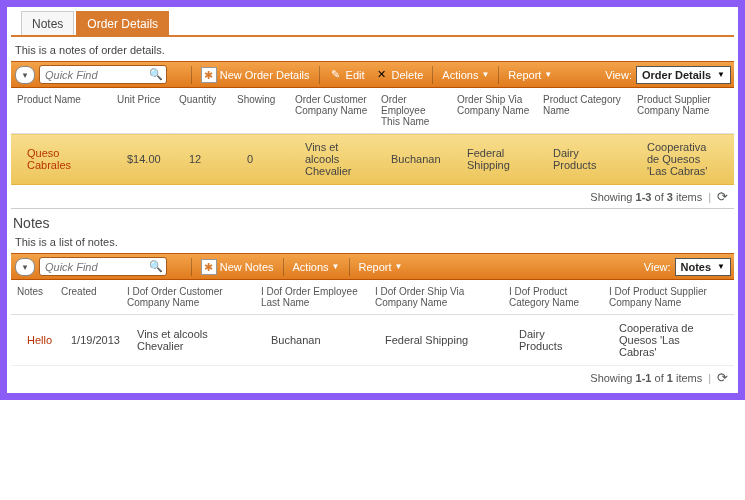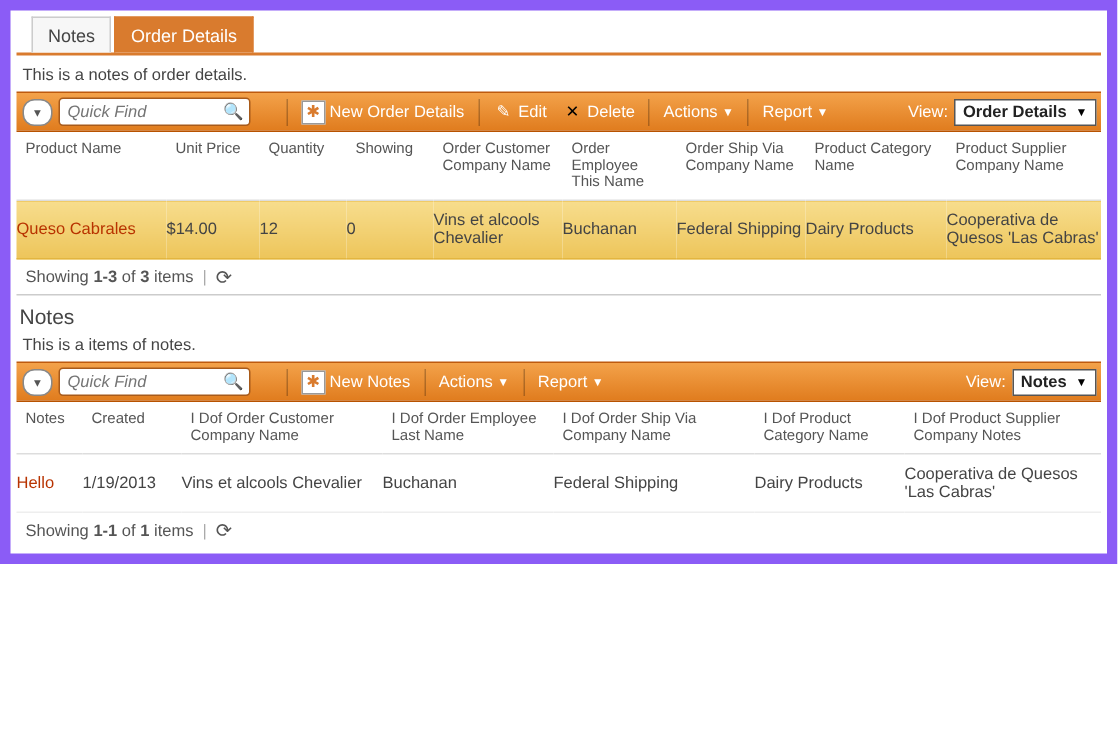--- a/index.html
+++ b/index.html
@@ -16,25 +16,25 @@
 .sep{width:1px;height:18px;background:rgba(0,0,0,0.25);margin:0 4px}
 .tb-btn{display:flex;align-items:center;padding:0 5px;height:25px;cursor:pointer;white-space:nowrap}
 .tb-btn .ico{width:14px;height:14px;margin-right:3px;display:flex;align-items:center;justify-content:center;font-size:11px}
 .dd-arrow{margin-left:3px;font-size:8px;color:#fff}
 .spacer{flex:1}
 .view-label{margin-right:4px}
 .view-select{background:#fff;color:#222;border:1px solid #555;padding:2px 5px;font-weight:bold;display:flex;align-items:center;cursor:pointer;margin-right:3px}
 .view-select .dd-arrow{color:#000;margin-left:6px}
 table.grid{width:100%;border-collapse:collapse;table-layout:fixed}
 table.grid th{text-align:left;font-weight:normal;color:#555;padding:6px 6px;vertical-align:top;font-size:10px;border-bottom:1px solid #ddd}
-table.grid td{padding:7px 0;vertical-align:middle;font-size:11px;border-bottom:1px solid #eee;color:#444}
+table.grid td{padding:7px 16px;vertical-align:middle;font-size:11px;border-bottom:1px solid #eee;color:#444}
 table.grid tr.sel td{background:linear-gradient(#f7dd8d,#edc55a);border-top:1px solid #e3b53f;border-bottom:1px solid #e3b53f}
 table.grid td.link{color:#b83300}
 table.grid td.num{text-align:left}
-.footer{display:flex;justify-content:flex-start;align-items:center;padding:4px 6px;color:#555;border-bottom:1px solid #ccc}
+.footer{display:flex;justify-content:flex-end;align-items:center;padding:4px 6px;color:#555;border-bottom:1px solid #ccc}
 .footer .sep-v{margin:0 6px;color:#aaa}
 .refresh{color:#555;cursor:pointer;font-size:13px}
 .section-title{font-size:14px;color:#444;padding:6px 2px 2px}
 .ico-new{background:#fff;border:1px solid #999;color:#d97b2e;font-size:9px;line-height:10px}
 .ico-edit{color:#fff}
 .ico-del{color:#000}
 </style>
 </head>
 <body>
 <div class="page">
@@ -126,21 +126,21 @@
 
 <div class="footer">
   <span>
     <span>Showing </span><b>1-3</b><span> of </span><b>3</b><span> items</span>
   </span>
   <span class="sep-v">|</span>
   <span class="refresh">⟳</span>
 </div>
 
 <div class="section-title">Notes</div>
-<div class="subtitle">This is a items of notes.</div>
+<div class="subtitle">This is a list of notes.</div>
 
 <div class="toolbar">
   <div class="tb-collapse">▾</div>
   <div class="search-box">
     <input type="text" placeholder="Quick Find" style="">
     <span class="search-icon">🔍</span>
   </div>
   <div class="sep"></div>
   <div class="tb-btn">
     <span class="ico ico-new">✱</span>
@@ -175,21 +175,21 @@
         <col>
   </colgroup>
   <thead>
         <tr>
     <th>Notes</th>
     <th>Created</th>
     <th>I Dof Order Customer Company Name</th>
     <th>I Dof Order Employee Last Name</th>
     <th>I Dof Order Ship Via Company Name</th>
     <th>I Dof Product Category Name</th>
-    <th>I Dof Product Supplier Company Notes</th>
+    <th>I Dof Product Supplier Company Name</th>
   </tr>
       </thead>
   <tbody id="notes-body">
         <tr>
           <td class="link">Hello</td>
           <td>1/19/2013</td>
           <td>Vins et alcools Chevalier</td>
           <td>Buchanan</td>
           <td>Federal Shipping</td>
           <td>Dairy Products</td>

